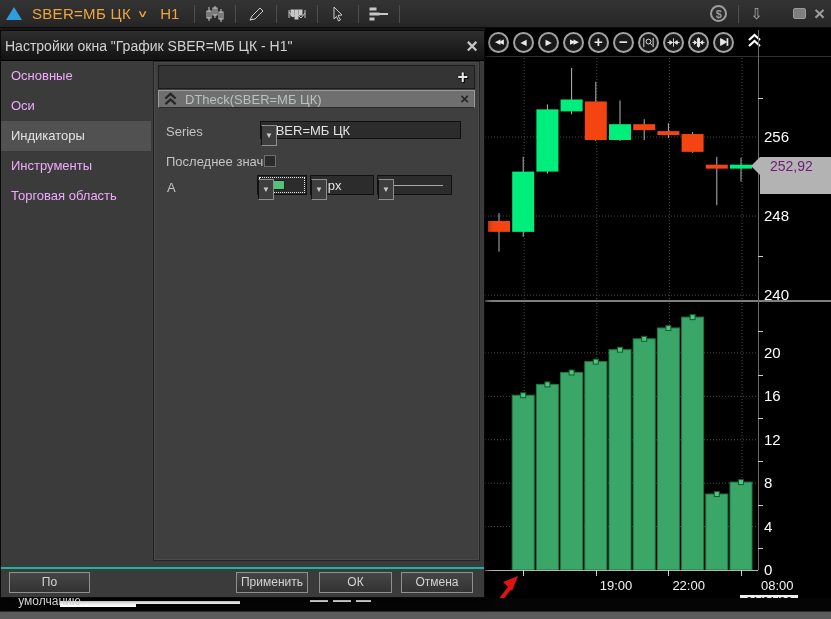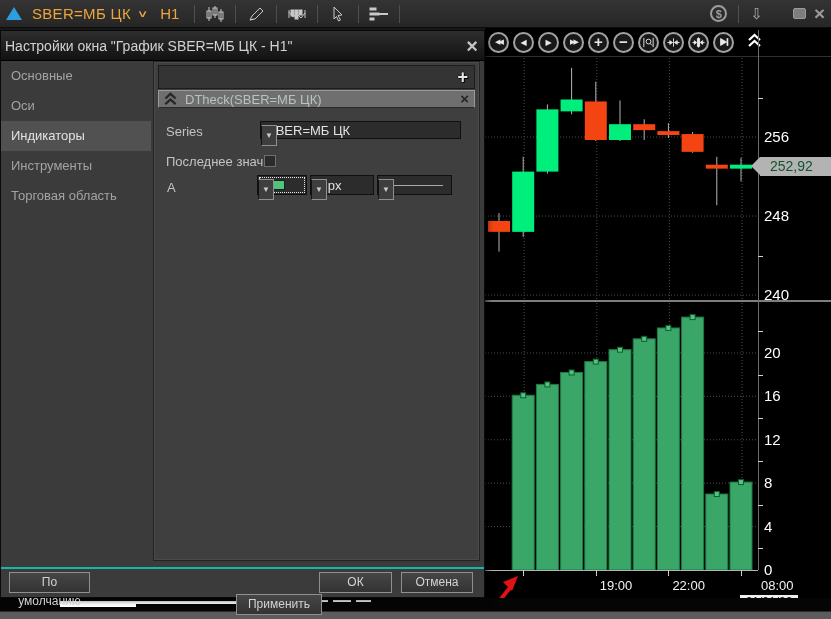--- a/index.html
+++ b/index.html
@@ -37,42 +37,42 @@
   .collapse-ic { position:absolute; width:13px; height:15px; }
   .divider-h { position:absolute; left:485px; top:300px; width:346px; height:2px; background:#7e7e7e; }
   .axis-vline { position:absolute; left:758px; top:30px; width:1px; height:540px; background:#6b6b6b; }
   .axis-bline { position:absolute; left:485px; top:570px; width:273px; height:1px; background:#b4b4b4; }
   .topline { position:absolute; left:485px; top:56px; width:346px; height:1px; background:#2f2f2f; }
   svg.chart { position:absolute; background:#000; }
   .ax-label { position:absolute; color:#fff; font-size:15px; line-height:18px; }
   .ax-minor { position:absolute; width:5px; height:1px; background:#cfcfcf; }
   .t-tick { position:absolute; width:1px; height:6px; background:#cfcfcf; }
   .t-label { position:absolute; color:#f2f2f2; font-size:13px; }
-  .price-tag { position:absolute; left:760px; top:157px; width:71px; height:19px; background:#b3b3b3;
-    color:#14532d; font-size:14px; line-height:19px; padding-left:10px; }
+  .price-tag { position:absolute; left:760px; top:157px; width:71px; height:37px; background:#b3b3b3;
+    color:#701a75; font-size:14px; line-height:19px; padding-left:10px; }
   .price-tag::before { content:""; position:absolute; left:-9px; top:0; width:0; height:0;
     border-top:9.5px solid transparent; border-bottom:9.5px solid transparent; border-right:9px solid #b3b3b3; }
   .date-tag { position:absolute; left:740px; top:595px; width:58px; height:15px; background:#efefef;
     color:#111; font-size:12px; line-height:15px; text-align:center; }
   .red-arrow { position:absolute; left:485px; top:572px; }
 
   
   .strip-black { position:absolute; left:0; top:598px; width:831px; height:13px; background:#050505; }
   .strip-gray { position:absolute; left:0; top:611px; width:831px; height:8px; background:#5c5c5c; border-top:1px solid #2c2c2c; }
   .frag { position:absolute; background:#fff; }
 
   
   .dialog { position:absolute; left:0; top:30px; width:485px; height:568px; background:#3b3b3b;
     border:1px solid #0a0a0a; box-shadow:2px 2px 6px rgba(0,0,0,.7); }
   .dlg-title { height:30px; background:linear-gradient(#2e2e2e,#121212); display:flex; align-items:center;
     padding:0 6px 0 4px; color:#d2d2d2; font-size:14px; border-bottom:1px solid #000; }
   .dlg-close { margin-left:auto; color:#c4c4c4; font-size:20px; font-weight:bold; line-height:16px; }
   .dlg-body { position:relative; height:508px; }
   .sb { position:absolute; left:0; top:0; width:150px; height:100%; }
-  .sb-item { height:30px; line-height:30px; padding-left:10px; color:#a3a3a3; font-size:13px; white-space:nowrap; }
+  .sb-item { height:30px; line-height:30px; padding-left:10px; color:#f0abfc; font-size:13px; white-space:nowrap; }
   .sb-item.sel { background:#515151; color:#e3e3e3; }
   .panel { position:absolute; left:152px; top:0; width:327px; height:500px; background:#3f3f3f;
     border:1px solid #232323; box-shadow:inset 0 0 0 1px #4a4a4a; }
   .ind-list { position:absolute; left:4px; top:3px; width:317px; height:24px; background:#343434;
     border:1px solid #1d1d1d; display:flex; align-items:center; }
   .plus-btn { margin-left:auto; margin-right:6px; color:#e6e6e6; font-size:18px; font-weight:bold;
     text-shadow:0 0 2px #000, 1px 1px 0 #000; line-height:16px; }
   .ind-header { position:absolute; left:4px; top:28px; width:317px; height:18px; background:#6f6f6f;
     border:1px solid #9a9a9a; border-bottom-color:#2a2a2a; display:flex; align-items:center; padding:0 5px; }
   .ind-header .ttl { color:#b9c1c1; font-size:13px; margin-left:8px; }
@@ -399,19 +399,19 @@
         </div>
         <div class="dd" style="left:223px; top:113px; width:75px; height:20px;">
           <span class="line-glyph"></span>
           <span class="btn">▼</span>
         </div>
       </div>
     </div>
 
     <div class="dlg-foot">
       <span class="btn" style="left:8px; width:81px;">По умолчанию</span>
-      <span class="btn" style="left:235px; width:86px;margin-top:22px;">Применить</span>
+      <span class="btn" style="left:235px; width:72px;">Применить</span>
       <span class="btn" style="left:318px; width:73px;">ОК</span>
       <span class="btn" style="left:400px; width:72px;">Отмена</span>
     </div>
   </div>
 
 </div>
 
 </body></html>

